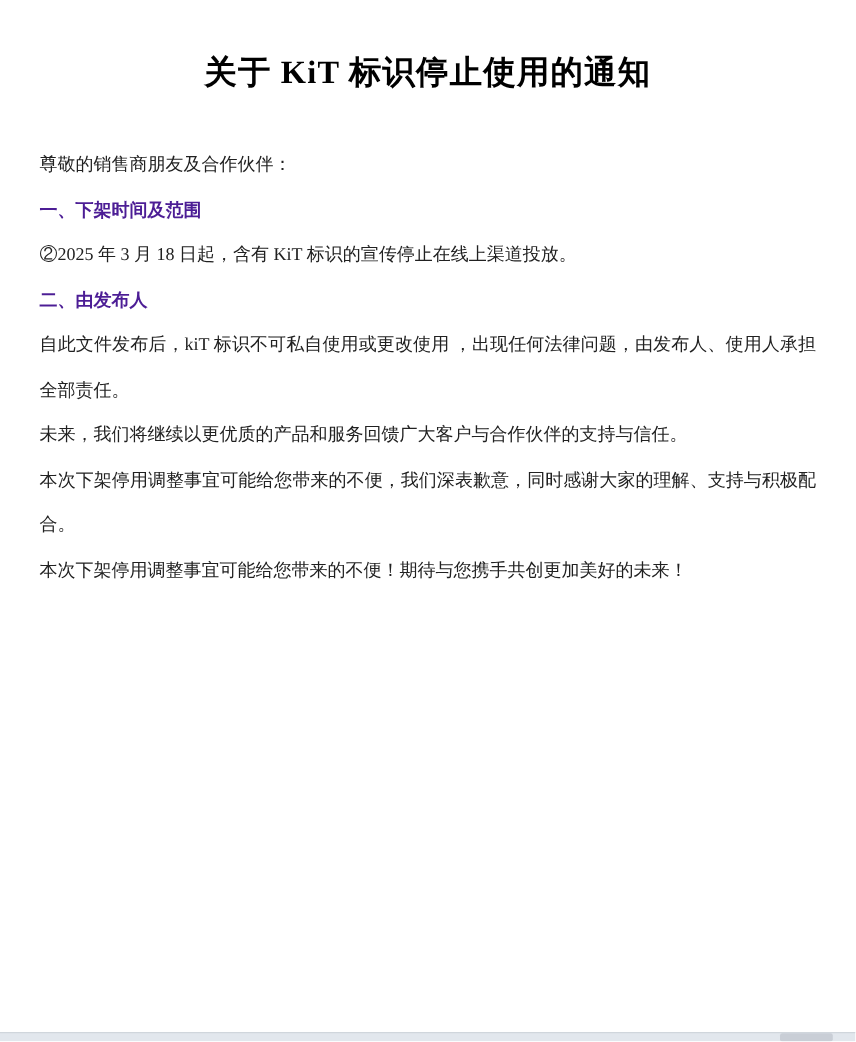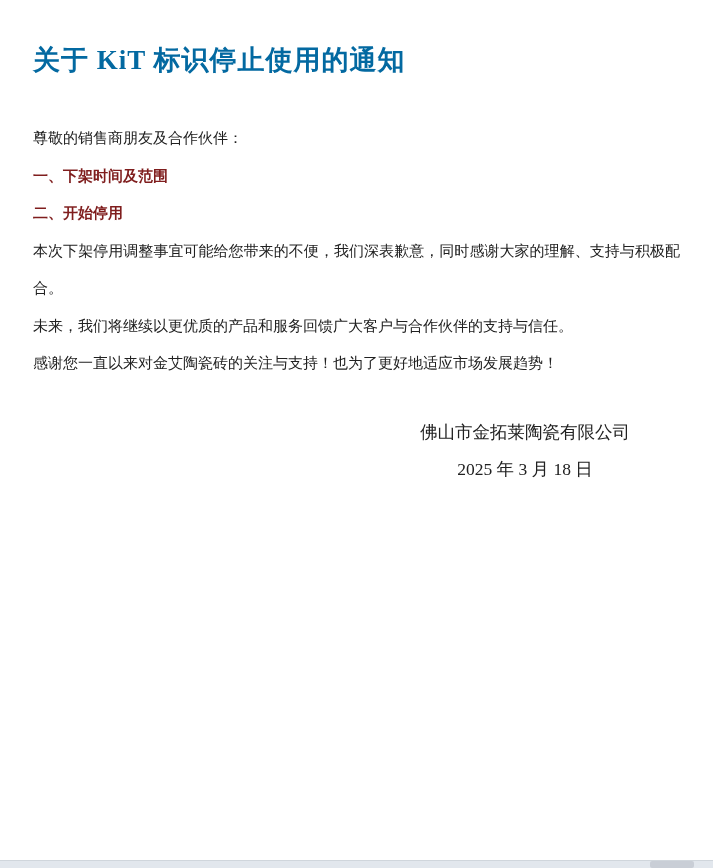--- a/index.html
+++ b/index.html
@@ -14,37 +14,37 @@
   }
   .doc {
     position: absolute;
     top: 0; left: 0;
     width: 713px;
     box-sizing: border-box;
     padding: 0 33px;
   }
   .doc-title {
     margin: 42px 0 0 0;
-    text-align: left;
+    text-align: center;
     font-size: 27px;
     font-weight: 700;
     letter-spacing: 1px;
     line-height: 37px;
-    color: #0369a1;
+    color: #000000;
   }
   .body-text p {
     margin: 0;
     font-size: 15px;
     line-height: 37.5px;
     text-align: justify;
     text-justify: inter-ideograph;
   }
   .greeting { margin-top: 41px !important; }
   .first-indent { text-indent: 2em; }
-  .section-heading { font-weight: 700; color: #7f1d1d; font-family: Liberation Serif, serif; }
+  .section-heading { font-weight: 700; color: #4c1d95; font-family: Liberation Serif, serif; }
   .signature-block {
     margin-top: 31px;
     text-align: right;
     padding-right: 50px;
   }
   .signature-inner {
     display: inline-block;
     text-align: center;
   }
   .signature-inner p {
@@ -81,36 +81,32 @@
     <h1 class="doc-title">关于 KiT 标识停止使用的通知</h1>
 
     <div class="body-text">
 
       <p class="greeting">尊敬的销售商朋友及合作伙伴：</p>
 
 
       <p class="section-heading">一、下架时间及范围</p>
 
 
+      <p>②2025 年 3 月 18 日起，含有 KiT 标识的宣传停止在线上渠道投放。</p>
 
-      <p class="section-heading">二、开始停用</p>
+      <p class="section-heading">二、由发布人</p>
 
+      <p>自此文件发布后，kiT 标识不可私自使用或更改使用 ，出现任何法律问题，由发布人、使用人承担全部责任。</p>
+
+      <p>未来，我们将继续以更优质的产品和服务回馈广大客户与合作伙伴的支持与信任。</p>
 
       <p>本次下架停用调整事宜可能给您带来的不便，我们深表歉意，同时感谢大家的理解、支持与积极配合。</p>
 
-      <p>未来，我们将继续以更优质的产品和服务回馈广大客户与合作伙伴的支持与信任。</p>
-
-      <p>感谢您一直以来对金艾陶瓷砖的关注与支持！也为了更好地适应市场发展趋势！</p>
+      <p>本次下架停用调整事宜可能给您带来的不便！期待与您携手共创更加美好的未来！</p>
     </div>
 
-    <div class="signature-block">
-      <div class="signature-inner">
-        <p>佛山市金拓莱陶瓷有限公司</p>
-        <p>2025 年 3 月 18 日</p>
-      </div>
-    </div>
 
   </div>
 
   <div class="h-scrollbar">
     <div class="thumb"></div>
   </div>
 </div>
 
 </body></html>

